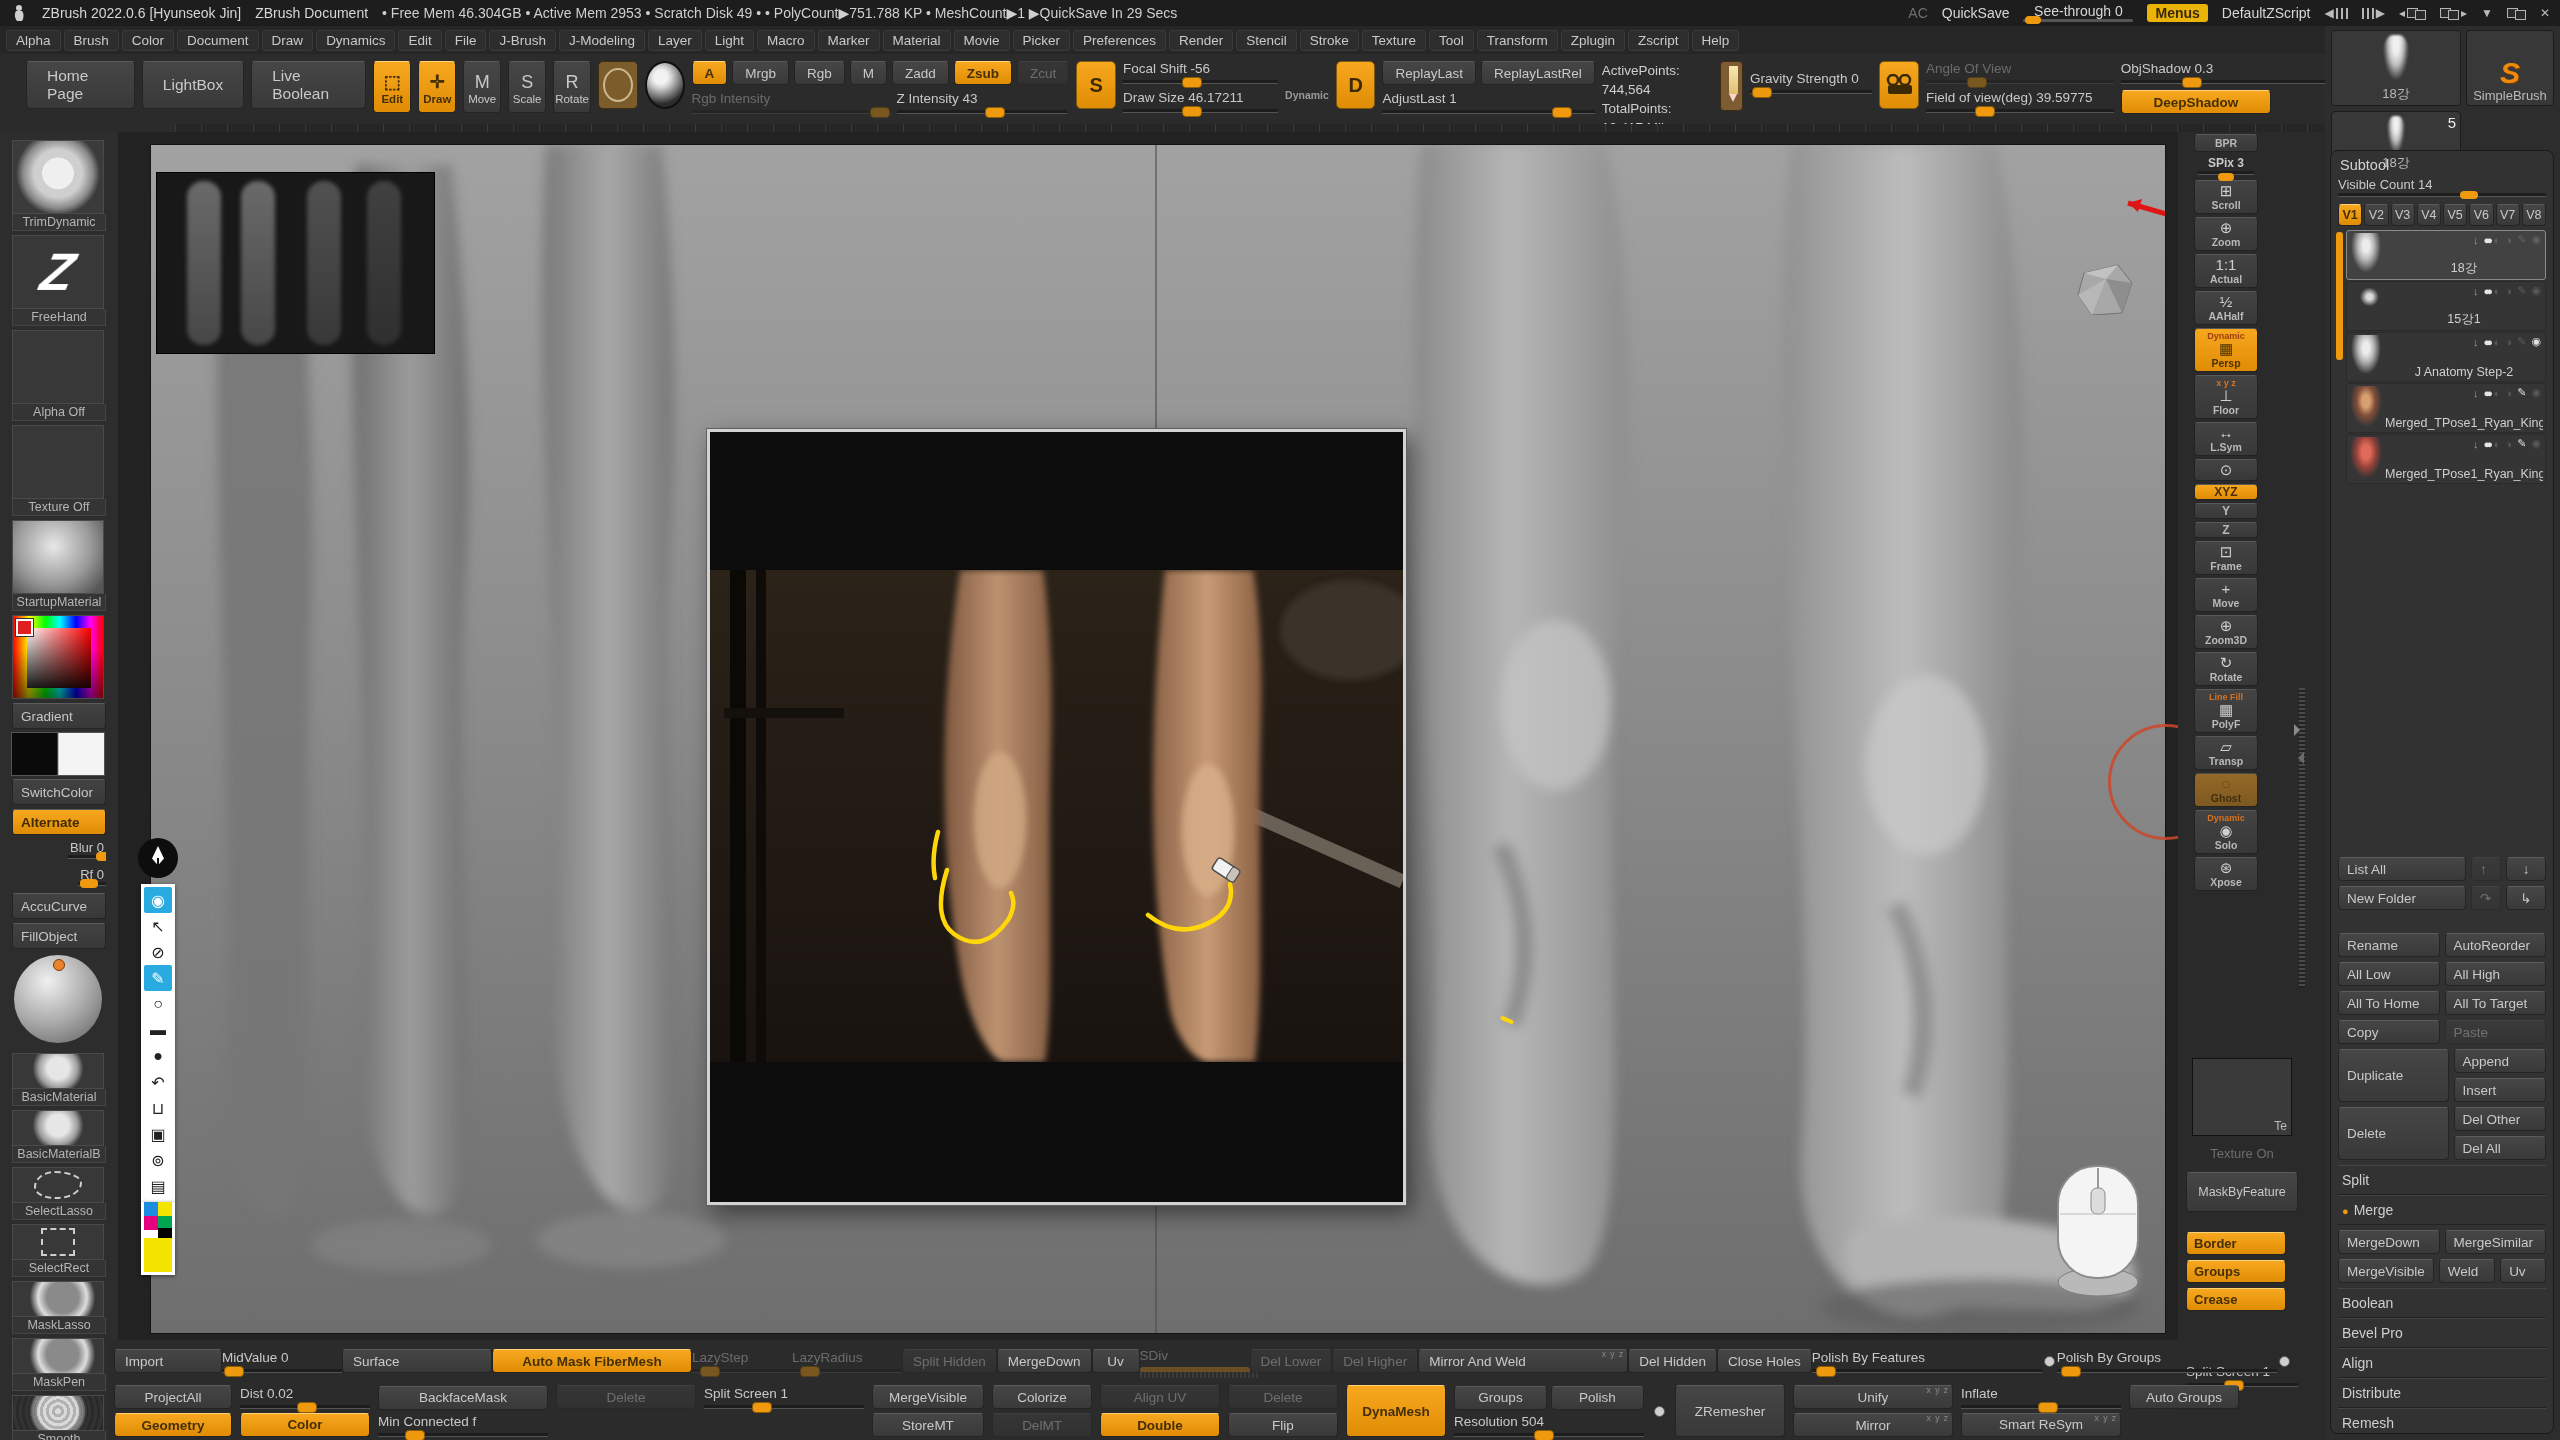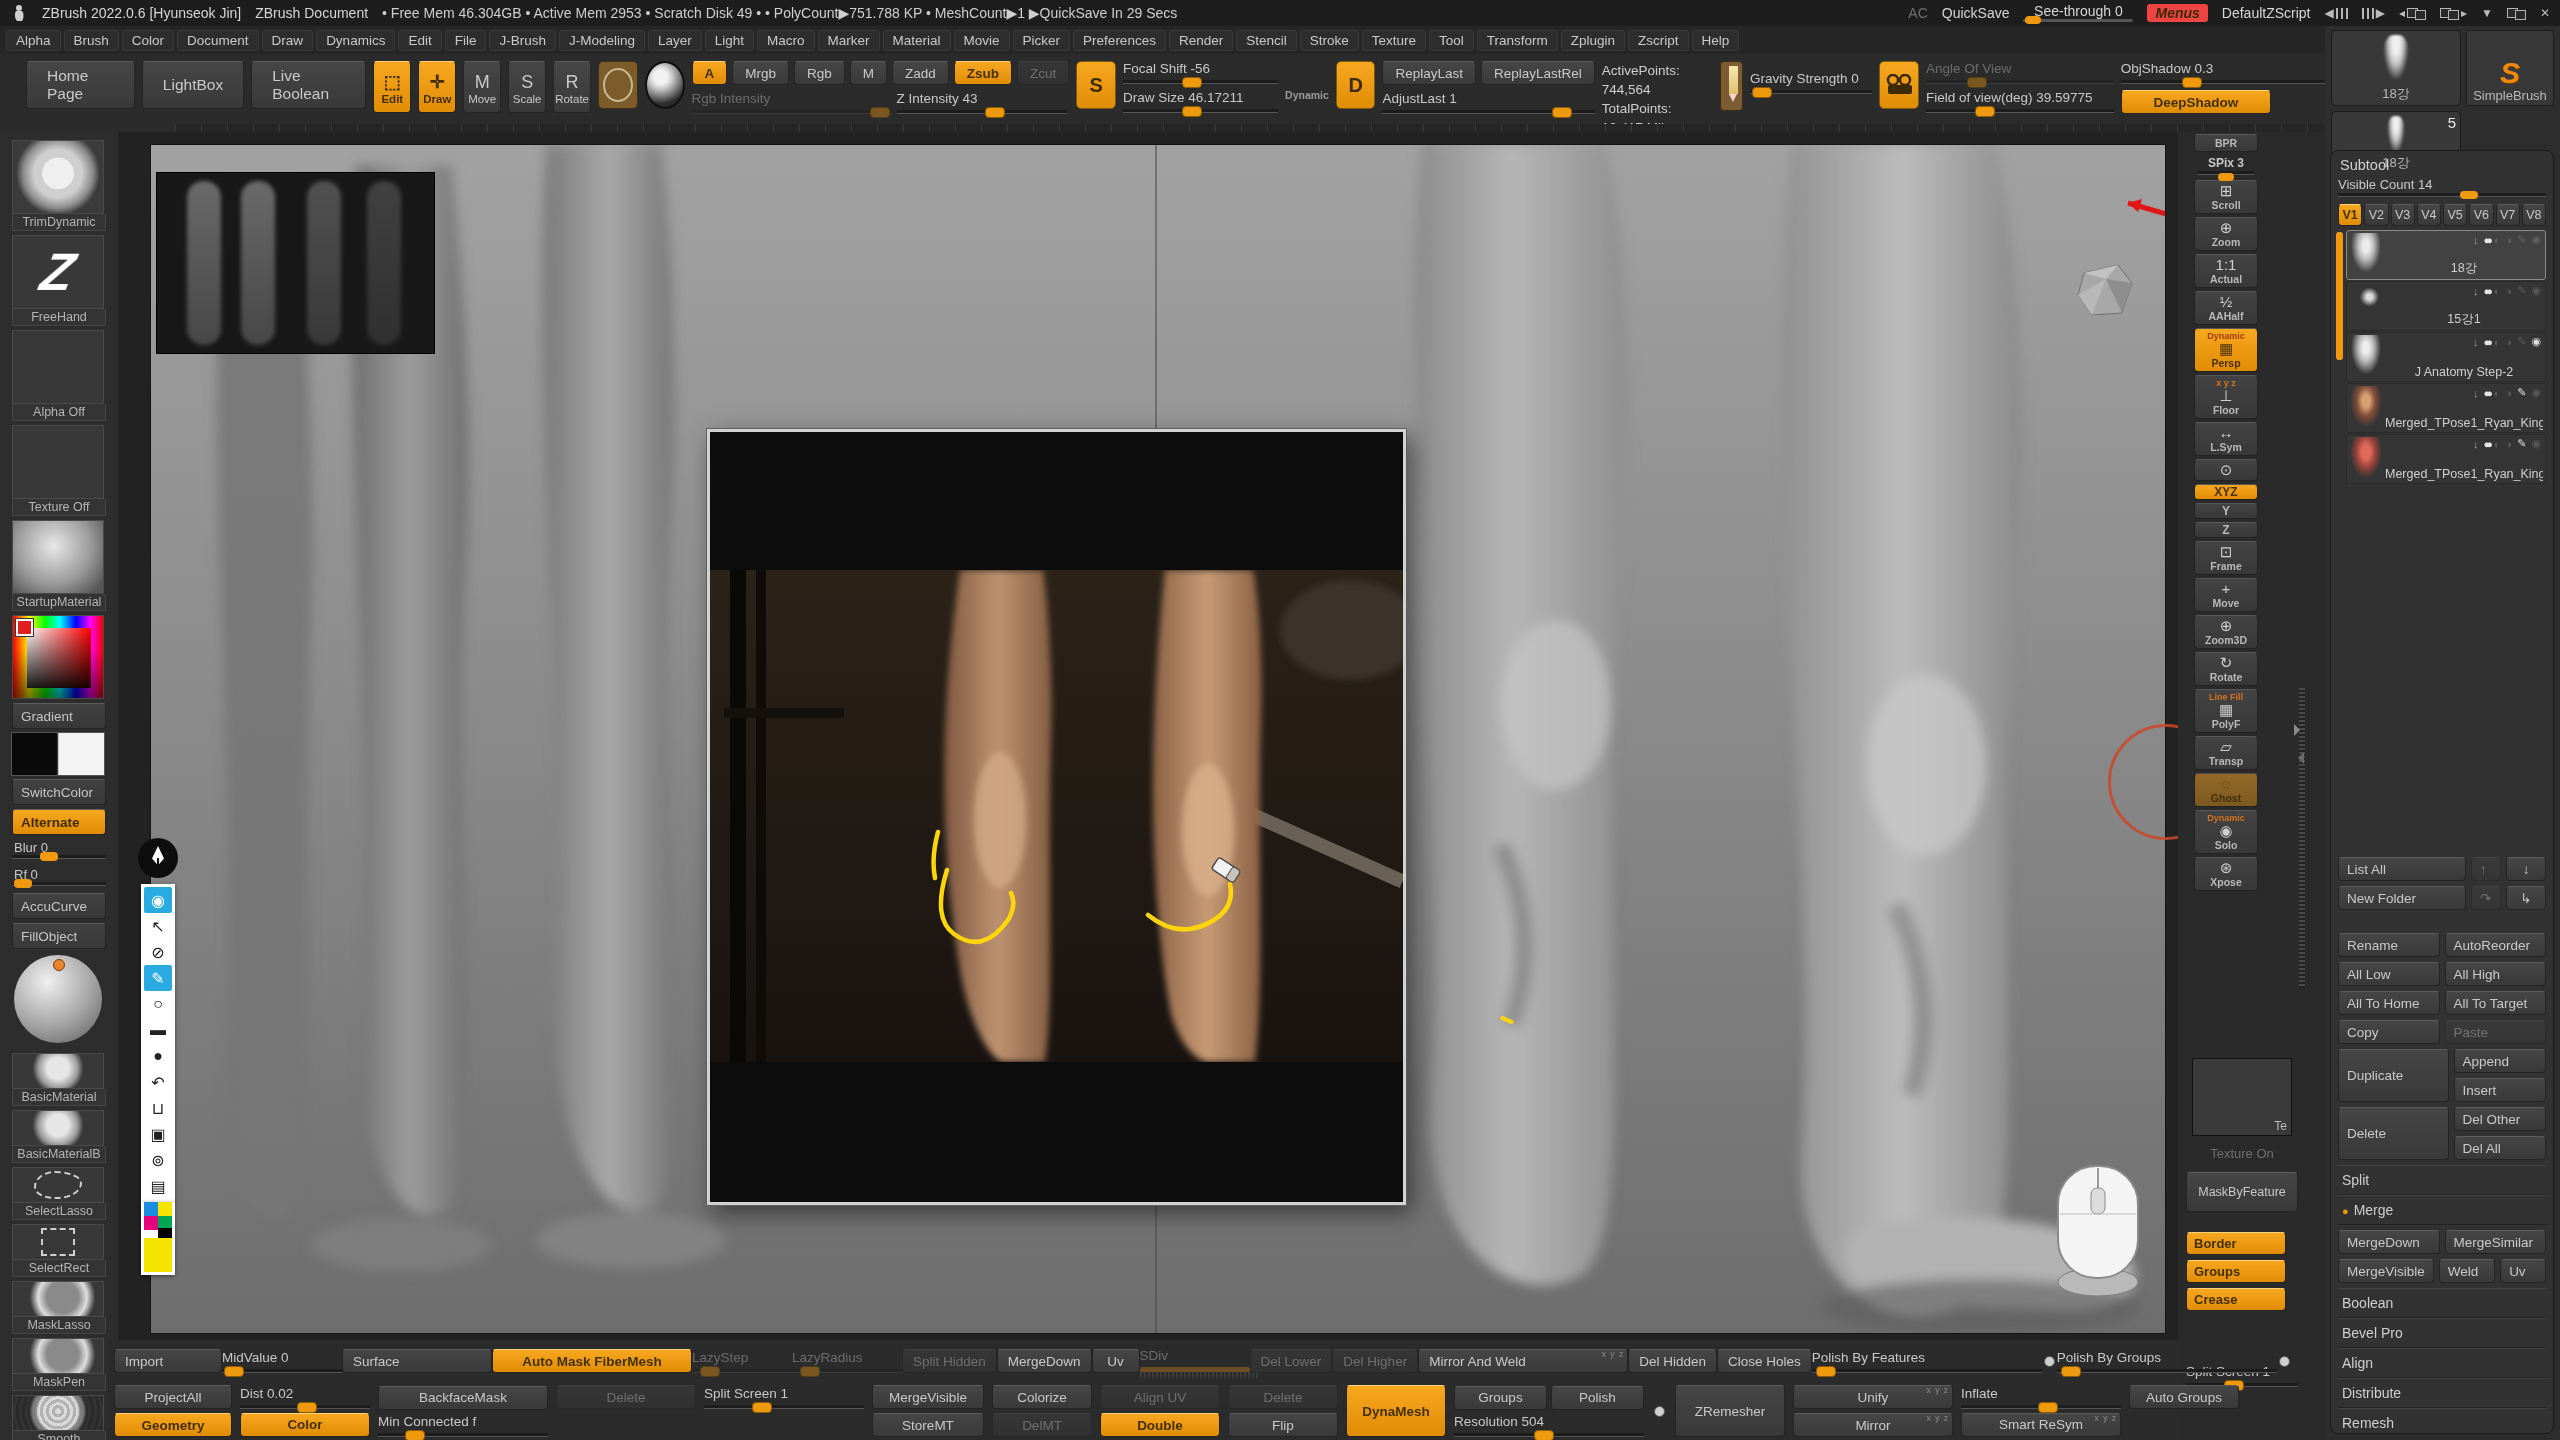--- a/index.html
+++ b/index.html
@@ -11,21 +11,21 @@
 
   
   #titlebar{left:0;top:0;width:2560px;height:26px;background:#1d1d1d;
     display:flex;align-items:center;gap:14px;padding:0 10px;box-sizing:border-box;
     font-size:14px;color:#d6d6d6;white-space:nowrap;}
   #zbrush-logo{width:18px;height:18px;flex:none;}
   #titlebar .stats{color:#cfcfcf;}
   #titlebar .spacer{flex:1;}
   #titlebar .dim{color:#6f6f6f;}
   .tb-chip{padding:1px 8px;border-radius:3px;}
-  .tb-orange{background:#ef4444;color:#3a2a05;font-weight:bold;font-style:italic;}
+  .tb-orange{background:#eab308;color:#3a2a05;font-weight:bold;}
   .seethrough{display:inline-flex;flex-direction:column;align-items:center;line-height:12px;}
   .seethrough .trk{width:110px;height:3px;background:#555;border-radius:2px;position:relative;margin-top:2px;}
   .seethrough .dot{position:absolute;left:2px;top:-3px;width:16px;height:8px;border-radius:4px;background:#ef9a0e;}
   .winico{display:inline-flex;align-items:center;gap:2px;color:#bbb;font-size:12px;}
   .bars{width:12px;height:11px;background:repeating-linear-gradient(90deg,#b5b5b5 0 2px,transparent 2px 5px);}
   .sqr{width:9px;height:8px;border:1px solid #b5b5b5;background:#2a2a2a;}
   .sqr2{margin-left:-5px;margin-top:4px;}
 
   
   #menubar{left:0;top:26px;width:2325px;height:28px;background:#262626;
@@ -80,21 +80,21 @@
   .it-picker .ls-thumb{height:84px;position:relative;
     background:linear-gradient(rgba(255,255,255,0) 40%,rgba(0,0,0,.55)),
     linear-gradient(90deg,#f00,#ff0 18%,#0f0 36%,#0ff 52%,#00f 70%,#f0f 86%,#f00);}
   .it-picker .ls-thumb:before{content:"";position:absolute;left:14px;top:12px;right:12px;bottom:10px;
     background:linear-gradient(rgba(0,0,0,0),rgba(0,0,0,.9)),linear-gradient(90deg,#fff,#f00);}
   .it-picker .ls-thumb:after{content:"";position:absolute;left:3px;top:3px;width:13px;height:13px;background:#e02020;border:2px solid #fff;outline:1px solid #333;}
   .it-btn .ls-label{height:22px;font-size:13.5px;color:#c6c6c6;background:linear-gradient(#424242,#383838);
     border:1px solid #242424;border-top-color:#5c5c5c;border-radius:3px;display:flex;align-items:center;justify-content:flex-start;padding-left:8px;}
   .it-btn.on .ls-label{background:linear-gradient(#f7a81f,#e08c05);color:#402c04;font-weight:bold;}
   .it-bw .ls-thumb{height:42px;border:none;background:linear-gradient(90deg,#0a0a0a 0 49%,#f4f4f4 51%);outline:1px solid #555;}
-  .it-slider{width:94px;}
+  .it-slider{width:94px;align-items:flex-end;}
   .it-slider .ls-label{background:none;border:none;text-align:left;font-size:13px;color:#c9c9c9;position:relative;padding-bottom:7px;}
   .it-slider .ls-label:after{content:"";position:absolute;left:0;right:0;bottom:3px;height:3px;background:#1d1d1d;border-bottom:1px solid #555;}
   .it-slider .ls-label:before{content:"";position:absolute;left:28px;bottom:1px;width:18px;height:9px;border-radius:4px;background:#ef9a0e;z-index:2;}
   .it-slider.sl2 .ls-label:before{left:2px;}
   .it-bigsphere .ls-thumb{height:96px;border:none;background:none;position:relative;}
   .it-bigsphere .ls-thumb:before{content:"";position:absolute;left:2px;top:2px;width:88px;height:88px;border-radius:50%;
     background:radial-gradient(circle at 38% 30%,#f0f0f0,#a8a8a8 52%,#6d6d6d 88%);}
   .it-bigsphere .ls-thumb:after{content:"";position:absolute;left:41px;top:6px;width:10px;height:10px;border-radius:50%;background:#e9842c;border:1px solid #7a3c08;}
   .it-sm .ls-thumb{height:36px;display:flex;align-items:center;justify-content:center;}
   .th-sm1 .ls-thumb,.th-sm2 .ls-thumb{background:#383838 radial-gradient(circle at 50% 42%,#e6e6e6 0 22%,#9a9a9a 40%,#383838 52%);background-repeat:no-repeat;}

